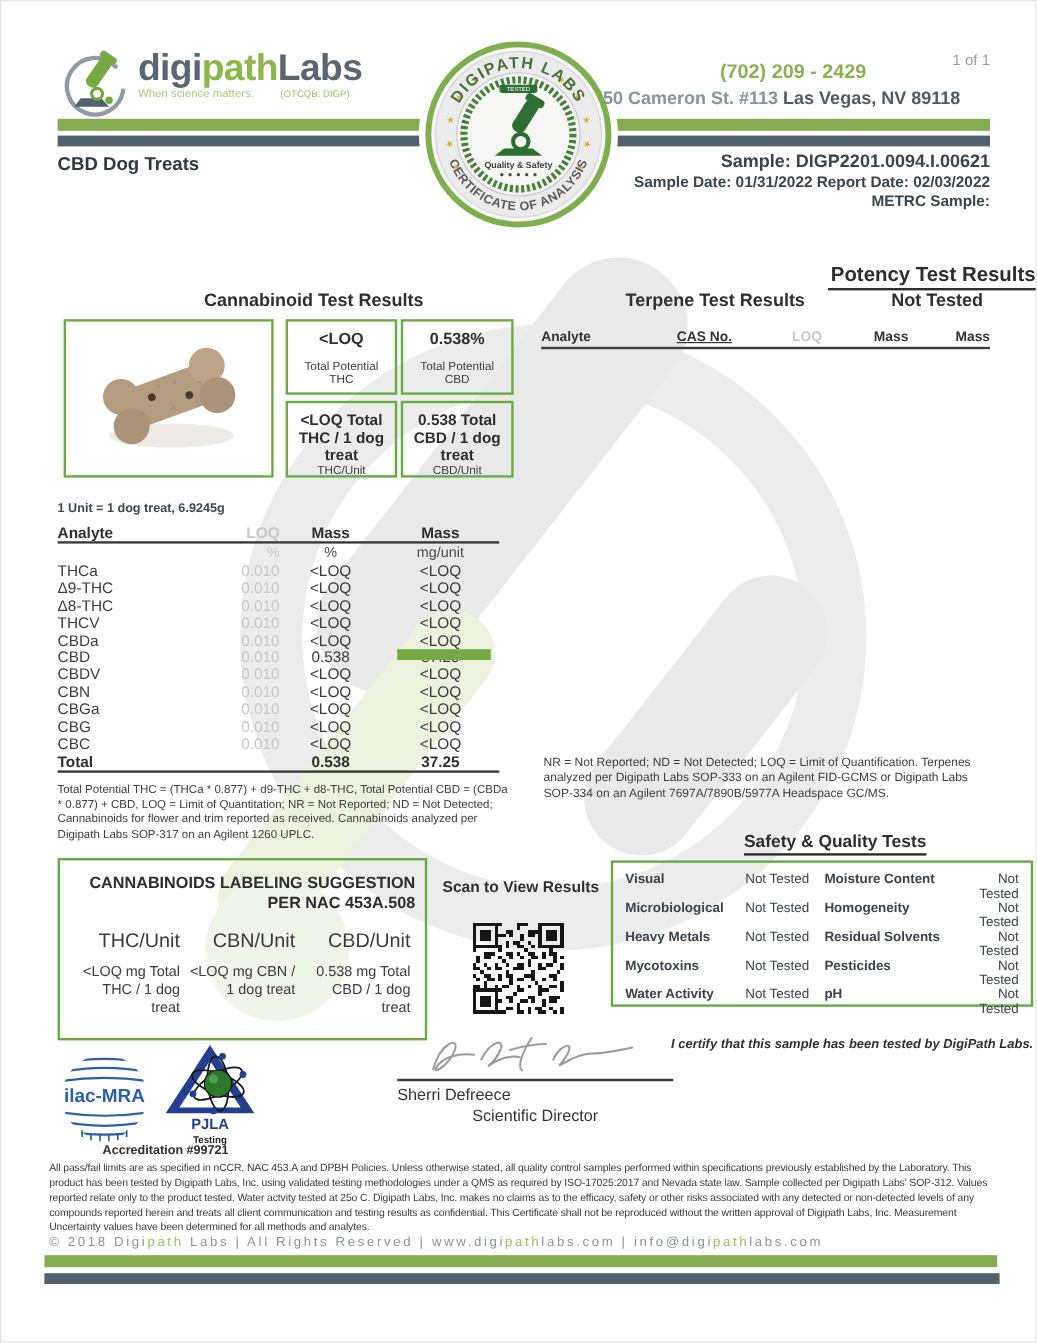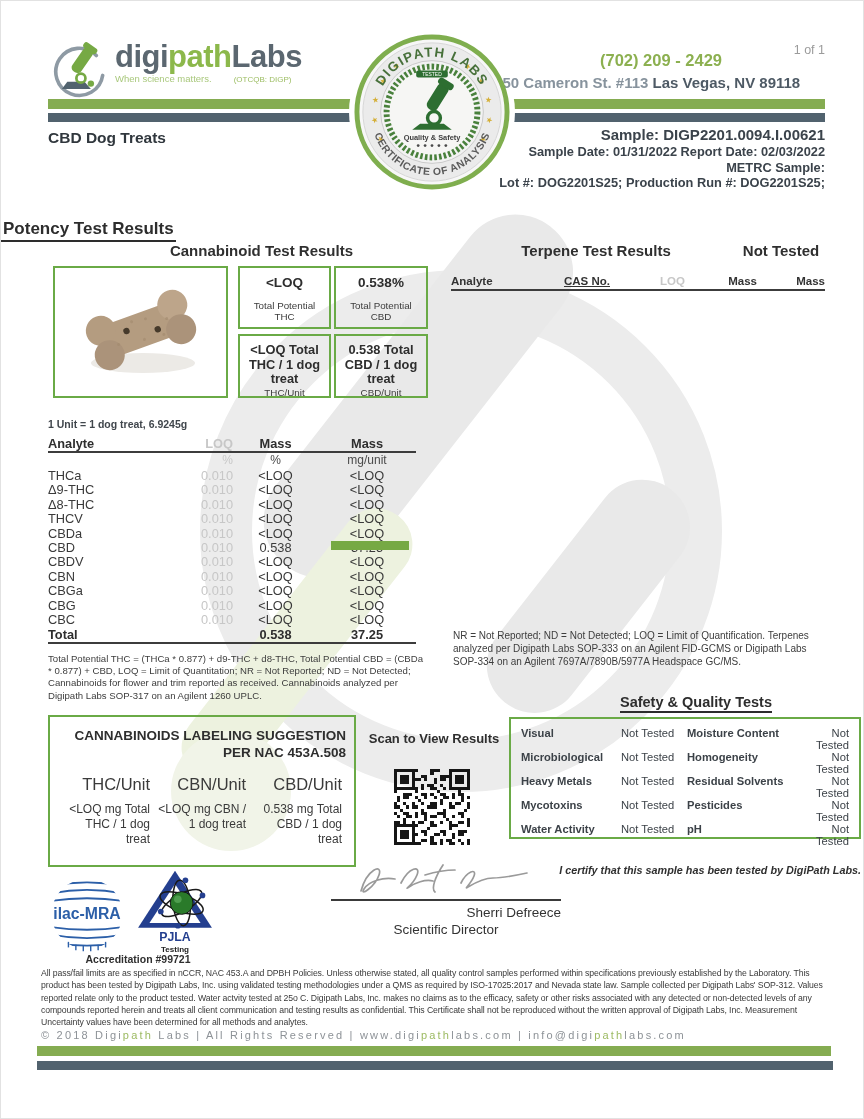--- a/index.html
+++ b/index.html
@@ -29,21 +29,21 @@
   .addr1{color:#87939d;} .addr2{color:#4e5a65;}
   .bar{height:10px;background:var(--green-bar);}
   .bar.slate{background:var(--slate);height:9px;}
   .seal-halo{left:348px;top:28px;width:166px;height:166px;border-radius:50%;background:#fff;z-index:1;}
   
   .product-title{left:47px;top:128px;font-size:15.5px;font-weight:bold;color:#30373d;}
   .sample-block{left:440px;top:125px;width:384px;text-align:right;color:#3b434b;}
   .sample-line1{font-size:15px;font-weight:bold;line-height:18px;}
   .sample-line{font-size:12.8px;font-weight:bold;line-height:15.6px;}
   
-  .potency-title{left:0;top:218px;width:864px;text-align:left;}
+  .potency-title{left:0;top:218px;width:864px;text-align:right;}
   .potency-title span{display:inline-block;font-size:17px;font-weight:bold;color:#2d2d2d;
     border-bottom:2.5px solid #2d2d2d;padding:0 2px 1px;}
   .cann-title{left:52px;top:241px;width:300px;text-align:right;font-size:15px;font-weight:bold;color:#2f2f2f;}
   .terp-title{left:470px;top:241px;width:250px;text-align:center;font-size:15px;font-weight:bold;color:#2f2f2f;}
   .terp-status{left:720px;top:241px;width:120px;text-align:center;font-size:15px;font-weight:bold;color:#2f2f2f;}
   .terp-head{left:450px;top:274px;width:374px;display:flex;align-items:baseline;
     border-bottom:2px solid #3c3c3c;padding-bottom:2px;font-size:11.5px;font-weight:bold;color:#333;}
   .terp-head .c1{flex:1;text-align:left;}
   .terp-head .c2{width:95px;text-align:right;text-decoration:underline;}
   .terp-head .c3{width:75px;text-align:right;color:var(--loq-gray);}
@@ -94,21 +94,21 @@
   .label-cols{display:flex;margin-top:14px;}
   .label-col{flex:1;padding:0 4px;}
   .label-col .hd{font-size:16.5px;color:#3a3a3a;margin-bottom:8px;}
   .label-col .vl{font-size:12px;line-height:1.25;color:#3a3a3a;}
   
   .scan-label{left:358px;top:730px;width:150px;text-align:center;font-size:13px;font-weight:bold;color:#2f2f2f;}
   .qr{left:393px;top:768px;width:76px;height:76px;}
   
   .sig-svg{left:330px;top:858px;width:230px;height:40px;}
   .sig-line{left:330px;top:898px;width:230px;height:2px;background:#3a3a3a;}
-  .sig-name{left:330px;top:904px;width:230px;text-align:right;font-size:13.5px;color:#333;}
+  .sig-name{left:330px;top:904px;width:230px;text-align:left;font-size:13.5px;color:#333;}
   .sig-title{left:330px;top:921px;width:230px;text-align:center;font-size:13.5px;color:#333;}
   .certify{left:540px;top:862px;width:320px;text-align:right;font-size:10.8px;font-style:italic;font-weight:bold;color:#2f2f2f;line-height:14px;}
   
   .ilac{left:47px;top:874px;width:78px;height:78px;}
   .pjla{left:130px;top:866px;width:88px;height:90px;}
   .accr-num{left:47px;top:952px;width:180px;text-align:center;font-size:10.5px;font-weight:bold;color:#2f2f2f;}
   
   .disclaimer{left:40px;top:966px;width:790px;font-size:8.7px;line-height:12.3px;color:#3a3a3a;letter-spacing:-0.1px;}
   .copyright{left:40px;top:1028px;width:790px;font-size:11px;letter-spacing:2.2px;color:#8d9297;white-space:nowrap;}
   .copyright .green{color:#9cba62;}
@@ -201,21 +201,20 @@
         <circle cx="87" cy="114" r="1.4"></circle>
         <circle cx="94" cy="114" r="1.4"></circle>
       </g>
   </svg>
 
   <div class="abs product-title">CBD Dog Treats</div>
   <div class="abs sample-block">
     <div class="sample-line1">Sample: DIGP2201.0094.I.00621</div>
     <div class="sample-line">Sample Date: 01/31/2022  Report Date: 02/03/2022</div>
     <div class="sample-line">METRC Sample:</div>
-    <div class="sample-line">Lot #: DOG2201S25; Production Run #: DOG2201S25;</div>
   </div>
 
   <div class="abs potency-title"><span>Potency Test Results</span></div>
   <div class="abs cann-title">Cannabinoid Test Results</div>
   <div class="abs terp-title">Terpene Test Results</div>
   <div class="abs terp-status">Not Tested</div>
 
   <div class="abs terp-head">
     <span class="c1">Analyte</span>
     <span class="c2">CAS No.</span>

